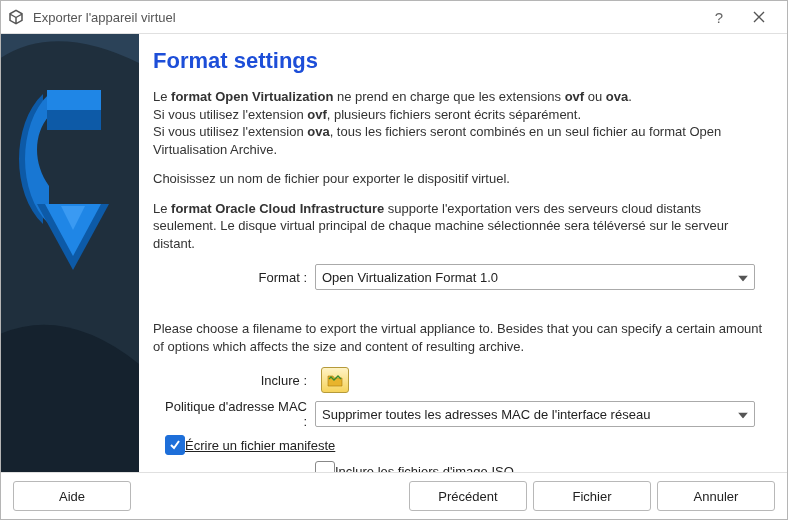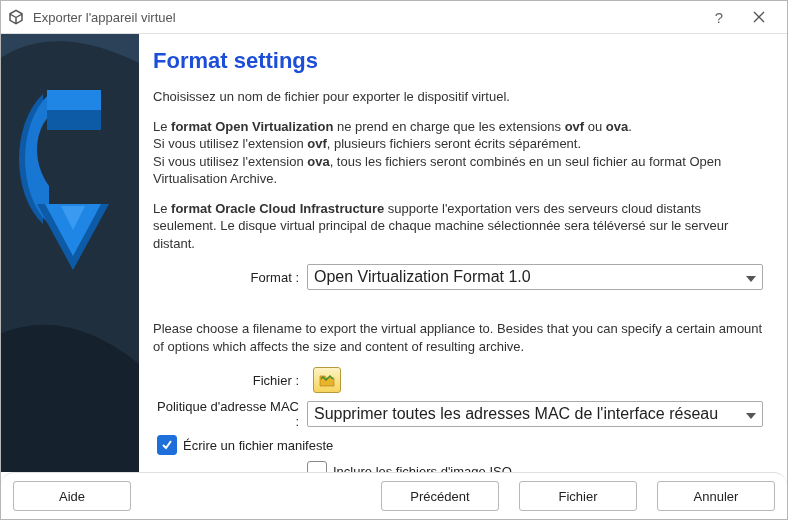--- a/index.html
+++ b/index.html
@@ -69,40 +69,40 @@
     color: #1d4ed8;
   }
   .para {
     margin: 0 0 12px 0;
     line-height: 1.35;
     color: #333;
   }
   .form-row {
     display: flex;
     align-items: center;
-    margin: 6px 4px;
+    margin: 6px 12px;
   }
   .form-label {
     width: 142px;
     text-align: right;
     padding-right: 8px;
     color: #222;
     flex-shrink: 0;
   }
   .select {
     flex: 1;
     height: 24px;
     border: 1px solid #aaa;
     border-radius: 2px;
     padding: 0 24px 0 6px;
     display: flex;
     align-items: center;
     position: relative;
     background: #fff;
-    font-size: 16px;
+    font-size: 13px;
   }
   .select .chevron {
     position: absolute;
     right: 6px;
     top: 50%;
     transform: translateY(-50%);
     color: #555;
     pointer-events: none;
   }
   .text-input {
@@ -119,21 +119,21 @@
     width: 26px; height: 24px;
     margin-left: 6px;
     border: 1px solid #b59a3a;
     border-radius: 3px;
     background: linear-gradient(#fff3c4, #f6d35b);
     display: inline-flex; align-items: center; justify-content: center;
   }
   .checkbox-wrap {
     display: flex;
     align-items: center;
-    gap: 6px;
+    text-decoration: underline;
   }
   .cb {
     width: 18px; height: 18px;
     border: 1px solid #888;
     border-radius: 3px;
     display: inline-flex;
     align-items: center;
     justify-content: center;
     background: #fff;
   }
@@ -143,34 +143,33 @@
     color: #fff;
   }
   .spacer-big { height: 24px; }
 
   .footer {
     height: 46px;
     border-top: 1px solid #e0e0e0;
     display: flex;
     align-items: center;
     padding: 0 12px;
-    border-radius: 13px;
   }
   .footer .spacer { flex: 1; }
   .btn {
     min-width: 88px;
     height: 28px;
     border: 1px solid #b8b8b8;
     border-radius: 3px;
     background: #fff;
     font-size: 13px;
     display: inline-flex;
     align-items: center;
     justify-content: center;
-    margin-left: 20px;
+    margin-left: 6px;
     padding: 0 14px;
   }
 </style>
 </head>
 <body>
 
 <div class="window">
 
   <div class="titlebar">
     <span class="app-icon">
@@ -203,27 +202,27 @@
 
         <path d="M36 170 L108 170 L72 236 Z" fill="#0d5aa7"></path>
         <path d="M44 170 L100 170 L72 222 Z" fill="#1f86e6"></path>
         <path d="M60 172 L84 172 L72 196 Z" fill="#3a9af2"></path>
       </svg>
     </div>
 
     <div class="content">
       <h1 class="page-title">Format settings</h1>
 
-      <p class="para">Choisissez un nom de fichier pour exporter le dispositif virtuel.</p>
-
       <p class="para">
         <span>Le </span><b>format Open Virtualization</b><span> ne prend en charge que les extensions </span><b>ovf</b><span> ou </span><b>ova</b><span>.</span><br>
         <span>Si vous utilisez l'extension </span><b>ovf</b><span>, plusieurs fichiers seront écrits séparément.</span><br>
         <span>Si vous utilisez l'extension </span><b>ova</b><span>, tous les fichiers seront combinés en un seul fichier au format Open Virtualisation Archive.</span>
       </p>
+
+      <p class="para">Choisissez un nom de fichier pour exporter le dispositif virtuel.</p>
 
       <p class="para">
         <span>Le </span><b>format Oracle Cloud Infrastructure</b><span> supporte l'exportation vers des serveurs cloud distants seulement. Le disque virtual principal de chaque machine sélectionnée sera téléversé sur le serveur distant.</span>
       </p>
 
       <div class="form-row">
         <div class="form-label">Format :</div>
         <div class="select">
           <span>Open Virtualization Format 1.0</span>
           <span class="chevron">
@@ -232,21 +231,21 @@
               </svg>
           </span>
         </div>
       </div>
 
       <div class="spacer-big"></div>
 
       <p class="para">Please choose a filename to export the virtual appliance to. Besides that you can specify a certain amount of options which affects the size and content of resulting archive.</p>
 
       <div class="form-row file-row">
-        <div class="form-label">Fichier :</div>
+        <div class="form-label">Inclure :</div>
         <span class="browse-btn">
           <svg width="16" height="14" viewBox="0 0 16 14">
             <path d="M1 3h5l1 2h8v8H1z" fill="#e8b42c" stroke="#a87a0e" stroke-width="0.6"></path>
             <path d="M2 6l2-2 3 3 4-4 3 3" fill="none" stroke="#3a8a2c" stroke-width="1.3"></path>
           </svg>
         </span>
       </div>
 
       <div class="form-row">
         <div class="form-label">Politique d'adresse MAC :</div>

